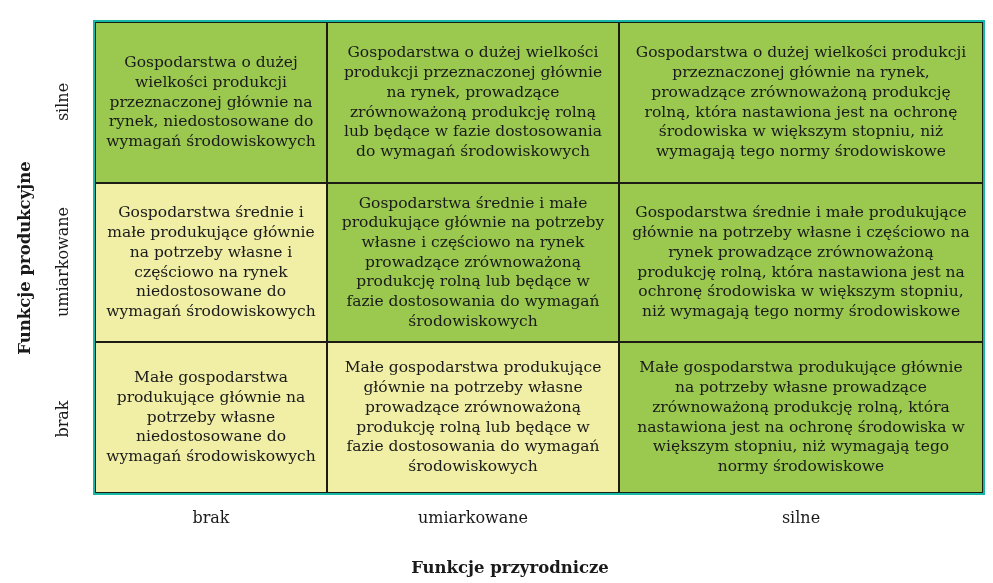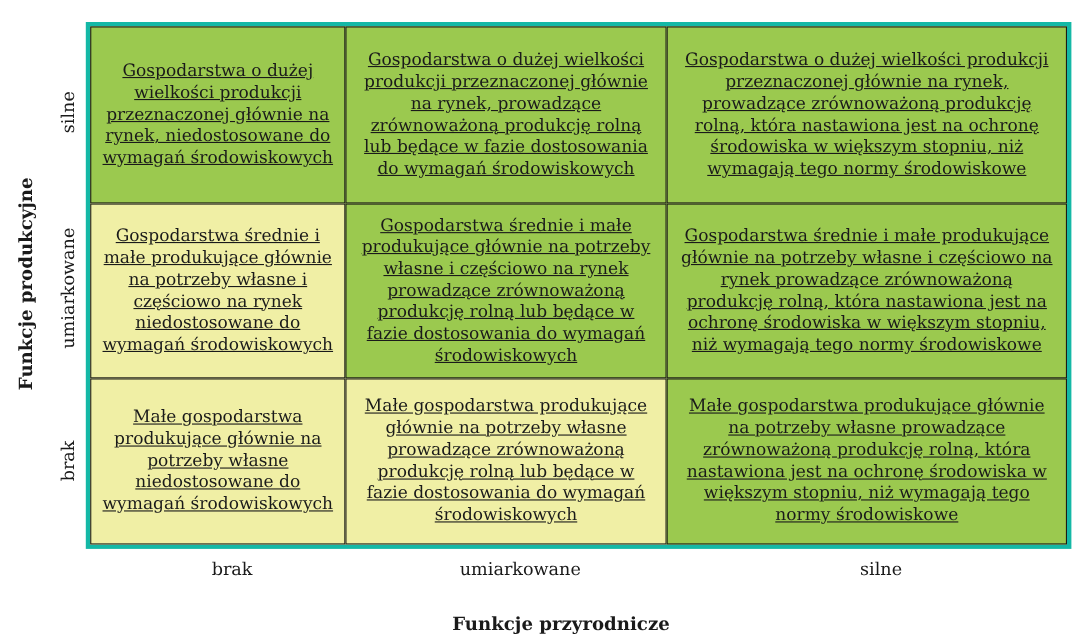--- a/index.html
+++ b/index.html
@@ -7,27 +7,26 @@
     position: relative;
     width: 993px;
     height: 583px;
     background: #ffffff;
     font-family: "DejaVu Serif", "Liberation Serif", serif;
     color: #1a1a1a;
     overflow: hidden;
   }
   .grid {
     position: absolute;
-    left: 78px;
+    left: 93px;
     top: 20px;
     display: grid;
     grid-template-columns: 232px 292px 364px;
     grid-template-rows: 161px 159px 151px;
-    border: 4px solid #14b8a6;
-    text-decoration: underline;
+    border: 2px solid #14b8a6;
   }
   .cell {
     border: 1px solid #1c1c14;
     display: flex;
     align-items: center;
     justify-content: center;
     text-align: center;
     box-sizing: border-box;
     padding: 4px 9px;
     font-size: 15.5px;

